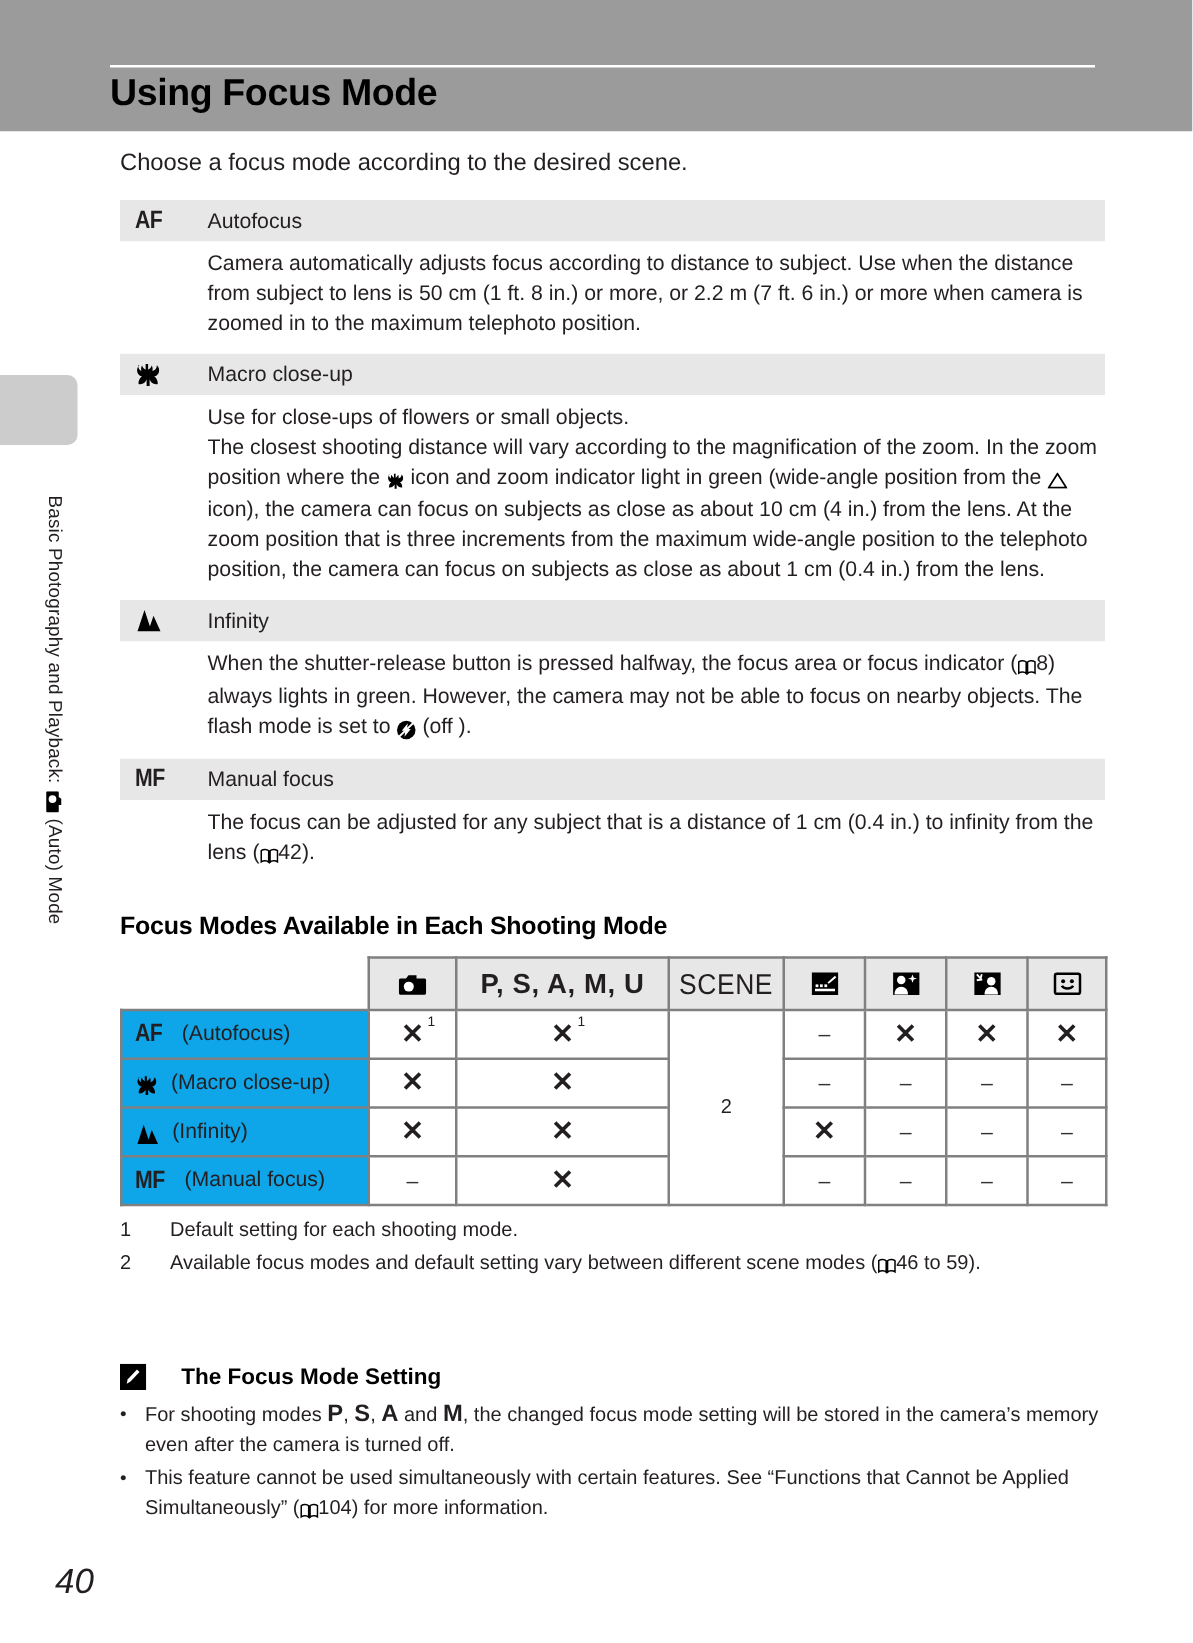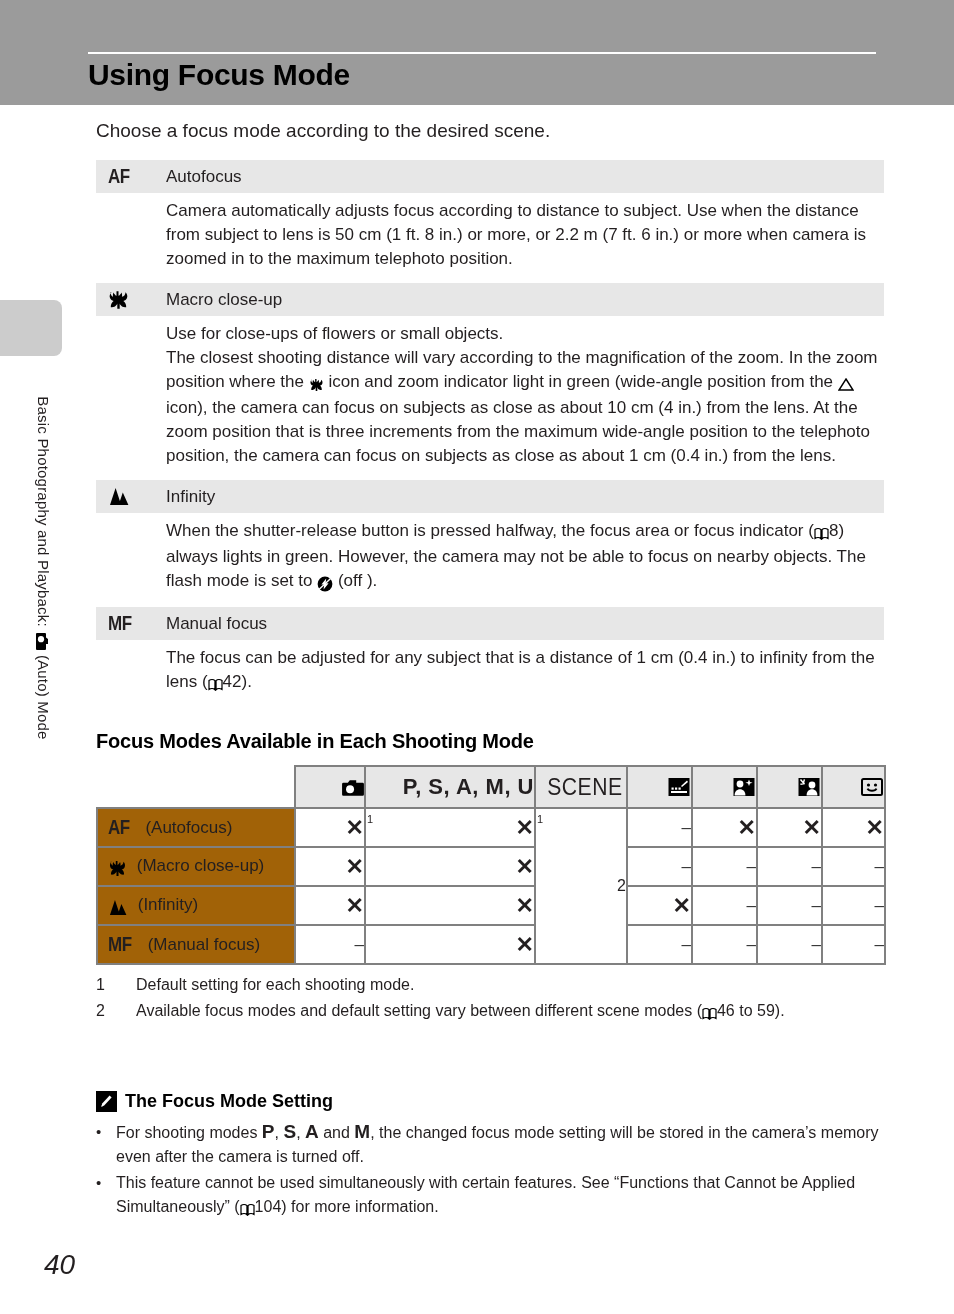--- a/index.html
+++ b/index.html
@@ -140,33 +140,33 @@
 
   
   table.avail {
     border-collapse: collapse;
     table-layout: fixed;
     width: 788px;
     font-size: 16px;
   }
   table.avail th, table.avail td {
     border: 2px solid #808080;
-    text-align: right;
+    text-align: center;
     vertical-align: middle;
     padding: 0;
     height: 37px;
     background: #ffffff;
   }
   table.avail thead th {
     background: #e7e7e7;
     font-weight: normal;
     height: 40px;
   }
   table.avail td.rowhead {
-    background: #a16207;
+    background: #0ea5e9;
     text-align: left;
     padding-left: 10px;
     font-size: 17px;
   }
   table.avail .psam {
     font-weight: bold;
     font-size: 22px;
     letter-spacing: 0.5px;
   }
   table.avail .scene-word {
@@ -200,21 +200,21 @@
   }
   .fn-row { display: flex; margin-bottom: 2px; }
   .fn-num { width: 40px; flex: 0 0 40px; }
   .fn-text { flex: 1 1 auto; }
 
   
   .note-block { margin-top: 66px; }
   .note-title-row {
     display: flex;
     align-items: center;
-    gap: 8px;
+    gap: 28px;
     margin-bottom: 8px;
   }
   .note-title {
     font-size: 18px;
     font-weight: bold;
     color: #000;
   }
   .note-item {
     display: flex;
     font-size: 16px;

